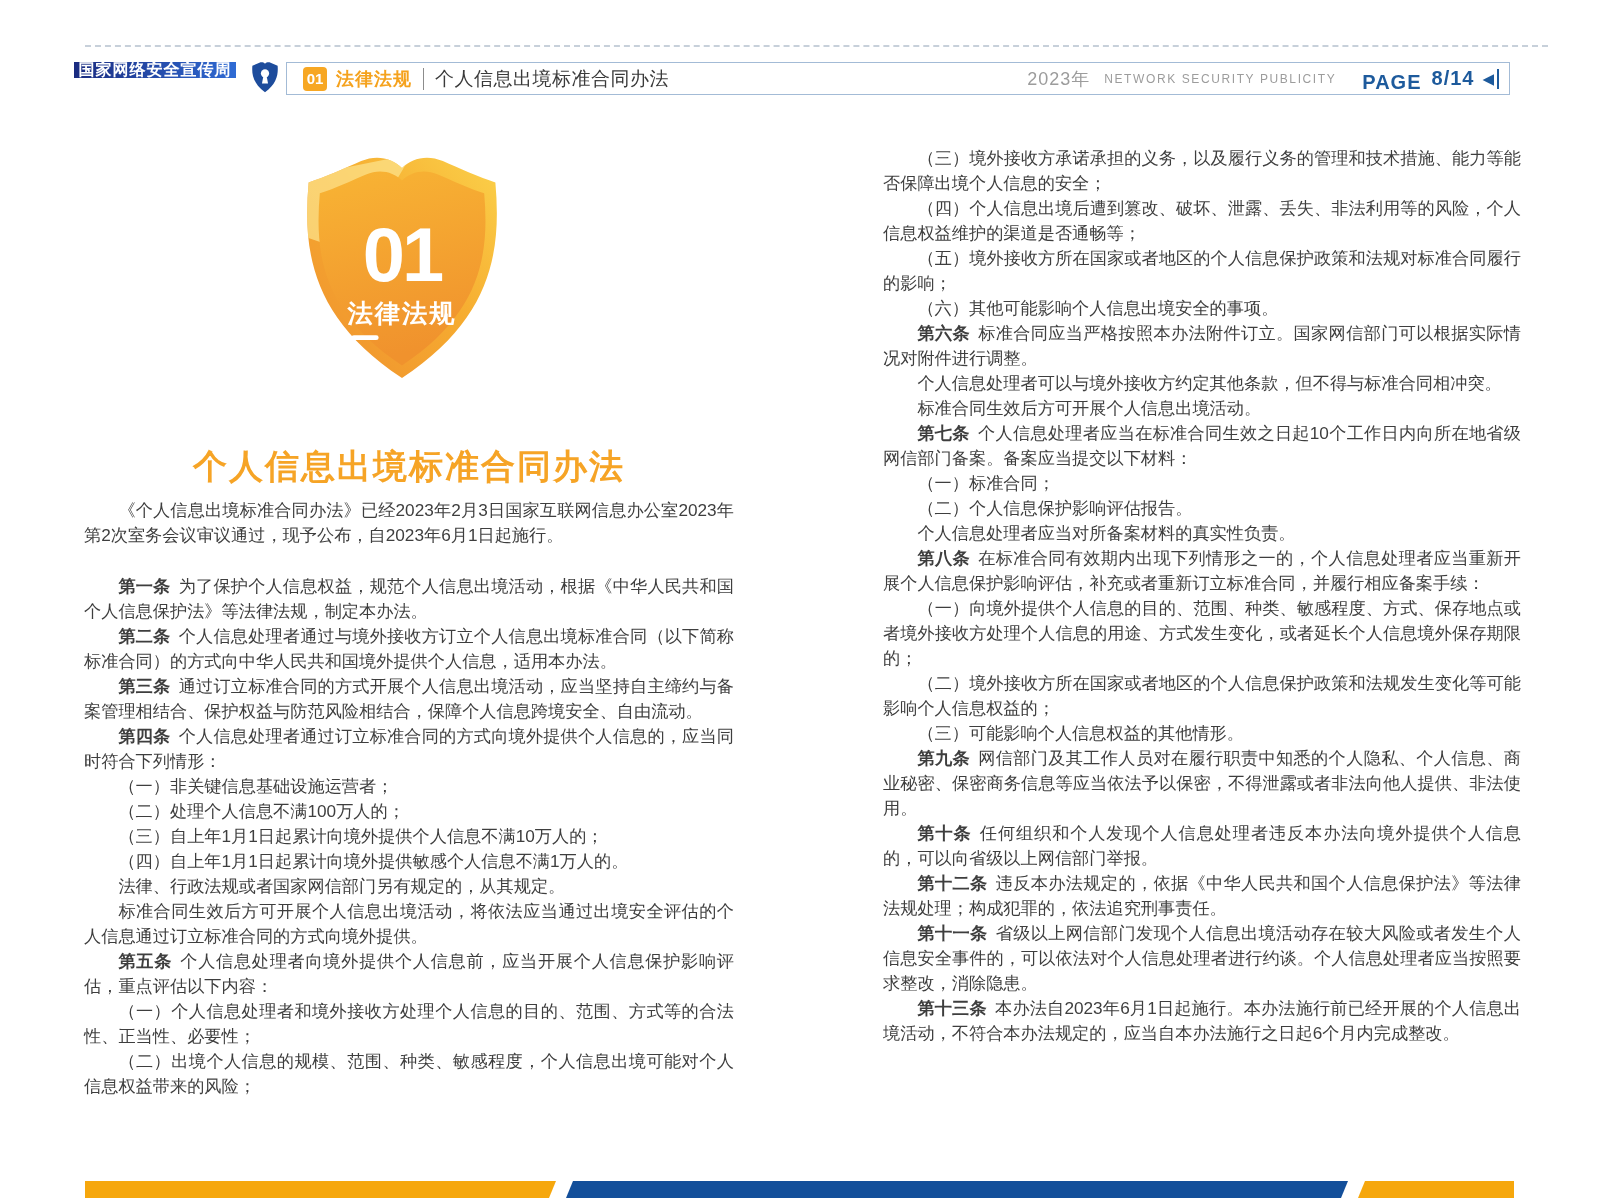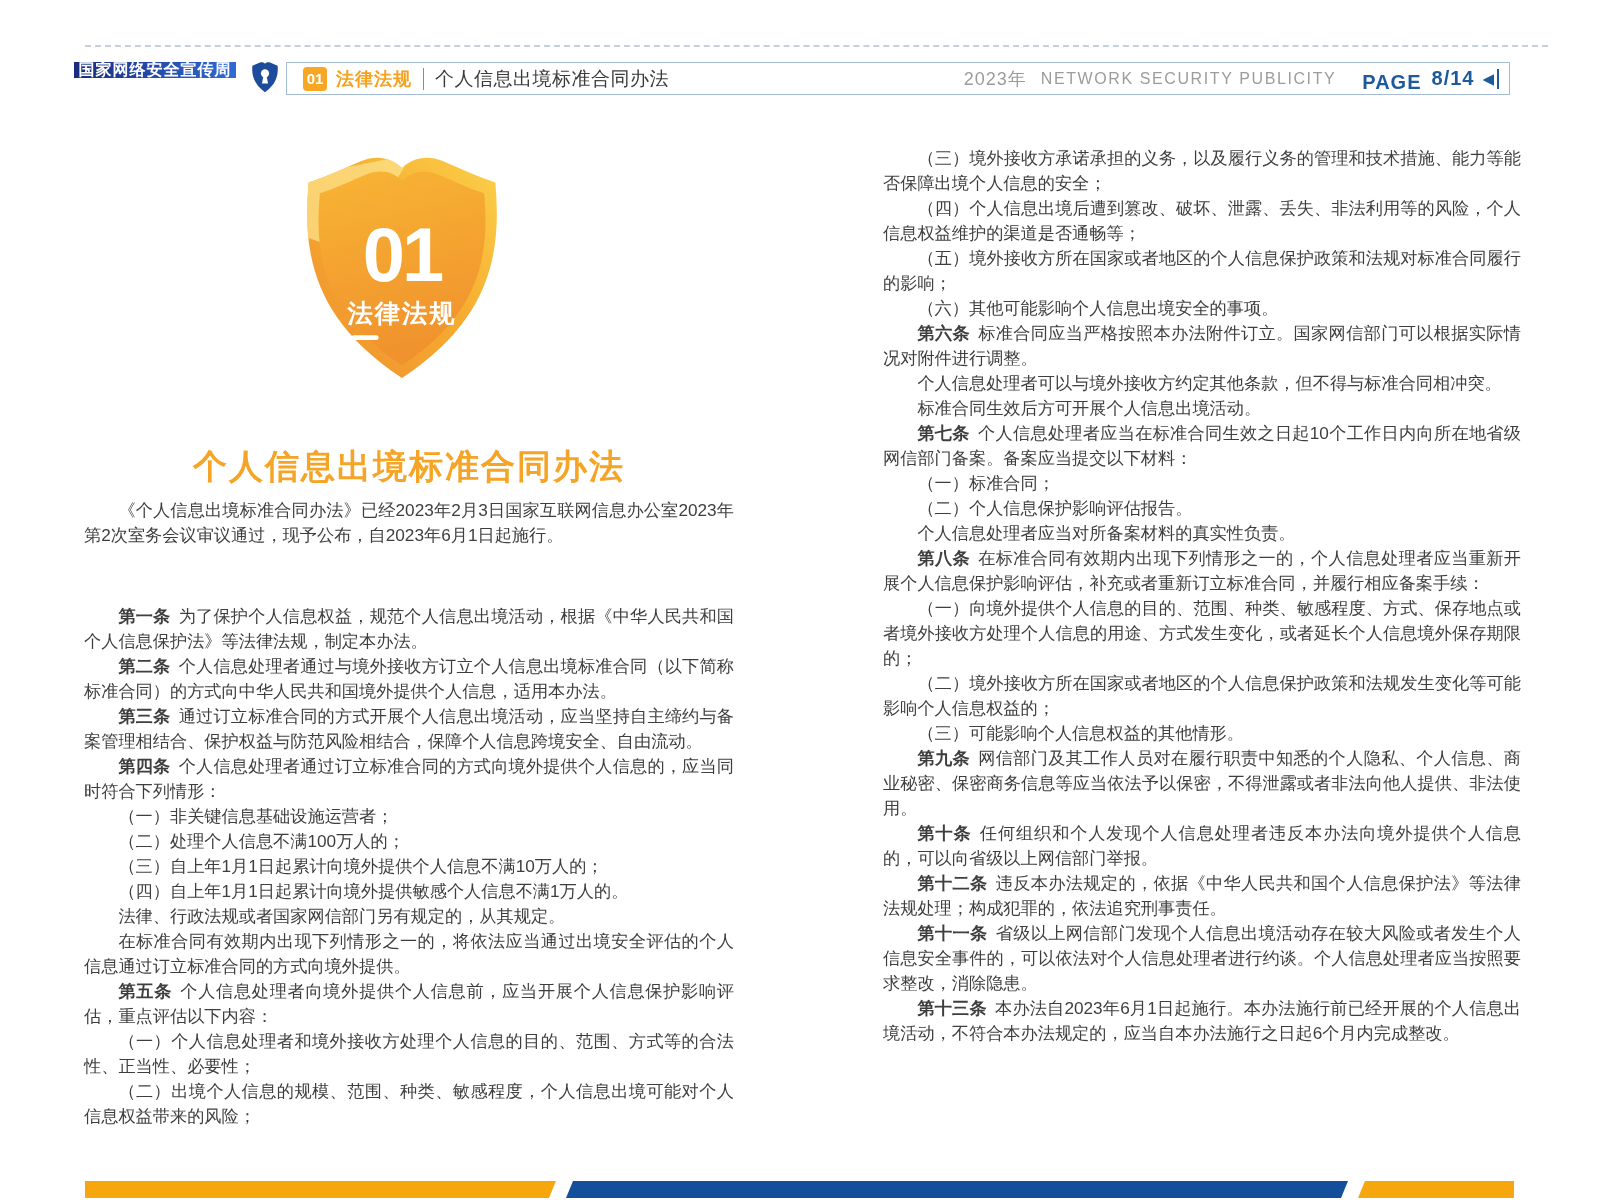--- a/index.html
+++ b/index.html
@@ -28,40 +28,40 @@
   .num-badge{
     width:24px;height:24px;border-radius:4px;background:#f7a723;
     color:#fff;font-size:15px;font-weight:bold;
     display:flex;align-items:center;justify-content:center;flex:0 0 auto;
   }
   .section-label{color:#f5a21d;font-size:18px;font-weight:bold;margin-left:9px;letter-spacing:1px;}
   .v-divider{width:1px;height:22px;background:#8c8c8c;margin:0 11px;}
   .doc-title{color:#3a3a3a;font-size:19px;letter-spacing:0.5px;}
   .header-right{margin-left:auto;display:flex;align-items:center;}
   .year-label{color:#9c9c9c;font-size:18px;letter-spacing:1px;margin-right:14px;}
-  .en-label{color:#9c9c9c;font-size:16px;letter-spacing:1.6px;margin-right:26px;}
+  .en-label{color:#9c9c9c;font-size:12px;letter-spacing:1.6px;margin-right:26px;}
   .page-label{color:#1d5a9c;font-size:20px;font-weight:bold;letter-spacing:1px;margin-top:8px;}
   .page-num{color:#1d5a9c;font-size:20px;font-weight:bold;margin-left:10px;letter-spacing:1px;}
   .prev-icon{color:#1d5a9c;font-size:15px;margin-left:8px;line-height:1;}
   .nav-bar{width:2px;height:20px;background:#1d5a9c;margin-left:3px;}
   
   .big-shield{position:absolute;left:295px;top:146px;width:214px;height:250px;}
   
   .col{position:absolute;color:#3e3e3e;}
   .col-left{left:84px;top:446px;width:650px;}
   .col-right{left:883px;top:146px;width:638px;}
   h1.art-title{
     margin:0;text-align:center;color:#f6a426;font-size:34px;line-height:40px;
     letter-spacing:2px;font-weight:bold;
   }
   p.para{
     margin:0;font-size:17.2px;line-height:25px;text-align:justify;
     text-indent:2em;color:#3e3e3e;
   }
-  p.intro{margin-top:12px;margin-bottom:56px;}
+  p.intro{margin-top:12px;margin-bottom:26px;}
   p.para b:not(:empty){margin-right:0.48em;}
   
   .footer-bar{position:absolute;top:1181px;height:17px;}
   .fb-orange-l{
     left:85px;width:471px;background:#f6a70d;
     clip-path:polygon(0 0,100% 0,calc(100% - 7px) 100%,0 100%);
   }
   .fb-blue{
     left:566px;width:782px;background:#134f9a;
     clip-path:polygon(7px 0,100% 0,calc(100% - 7px) 100%,0 100%);
@@ -137,21 +137,21 @@
   <p class="para intro">《个人信息出境标准合同办法》已经2023年2月3日国家互联网信息办公室2023年第2次室务会议审议通过，现予公布，自2023年6月1日起施行。</p>
   <p class="para"><b>第一条</b><span>为了保护个人信息权益，规范个人信息出境活动，根据《中华人民共和国个人信息保护法》等法律法规，制定本办法。</span></p>
   <p class="para"><b>第二条</b><span>个人信息处理者通过与境外接收方订立个人信息出境标准合同（以下简称标准合同）的方式向中华人民共和国境外提供个人信息，适用本办法。</span></p>
   <p class="para"><b>第三条</b><span>通过订立标准合同的方式开展个人信息出境活动，应当坚持自主缔约与备案管理相结合、保护权益与防范风险相结合，保障个人信息跨境安全、自由流动。</span></p>
   <p class="para"><b>第四条</b><span>个人信息处理者通过订立标准合同的方式向境外提供个人信息的，应当同时符合下列情形：</span></p>
   <p class="para"><b></b><span>（一）非关键信息基础设施运营者；</span></p>
   <p class="para"><b></b><span>（二）处理个人信息不满100万人的；</span></p>
   <p class="para"><b></b><span>（三）自上年1月1日起累计向境外提供个人信息不满10万人的；</span></p>
   <p class="para"><b></b><span>（四）自上年1月1日起累计向境外提供敏感个人信息不满1万人的。</span></p>
   <p class="para"><b></b><span>法律、行政法规或者国家网信部门另有规定的，从其规定。</span></p>
-  <p class="para"><b></b><span>在标准合同有效期内出现下列情形之一的，将依法应当通过出境安全评估的个人信息通过订立标准合同的方式向境外提供。</span></p>
+  <p class="para"><b></b><span>标准合同生效后方可开展个人信息出境活动，将依法应当通过出境安全评估的个人信息通过订立标准合同的方式向境外提供。</span></p>
   <p class="para"><b>第五条</b><span>个人信息处理者向境外提供个人信息前，应当开展个人信息保护影响评估，重点评估以下内容：</span></p>
   <p class="para"><b></b><span>（一）个人信息处理者和境外接收方处理个人信息的目的、范围、方式等的合法性、正当性、必要性；</span></p>
   <p class="para"><b></b><span>（二）出境个人信息的规模、范围、种类、敏感程度，个人信息出境可能对个人信息权益带来的风险；</span></p>
 </div>
 
 <div class="col col-right">
   <p class="para"><b></b><span>（三）境外接收方承诺承担的义务，以及履行义务的管理和技术措施、能力等能否保障出境个人信息的安全；</span></p>
   <p class="para"><b></b><span>（四）个人信息出境后遭到篡改、破坏、泄露、丢失、非法利用等的风险，个人信息权益维护的渠道是否通畅等；</span></p>
   <p class="para"><b></b><span>（五）境外接收方所在国家或者地区的个人信息保护政策和法规对标准合同履行的影响；</span></p>
   <p class="para"><b></b><span>（六）其他可能影响个人信息出境安全的事项。</span></p>

